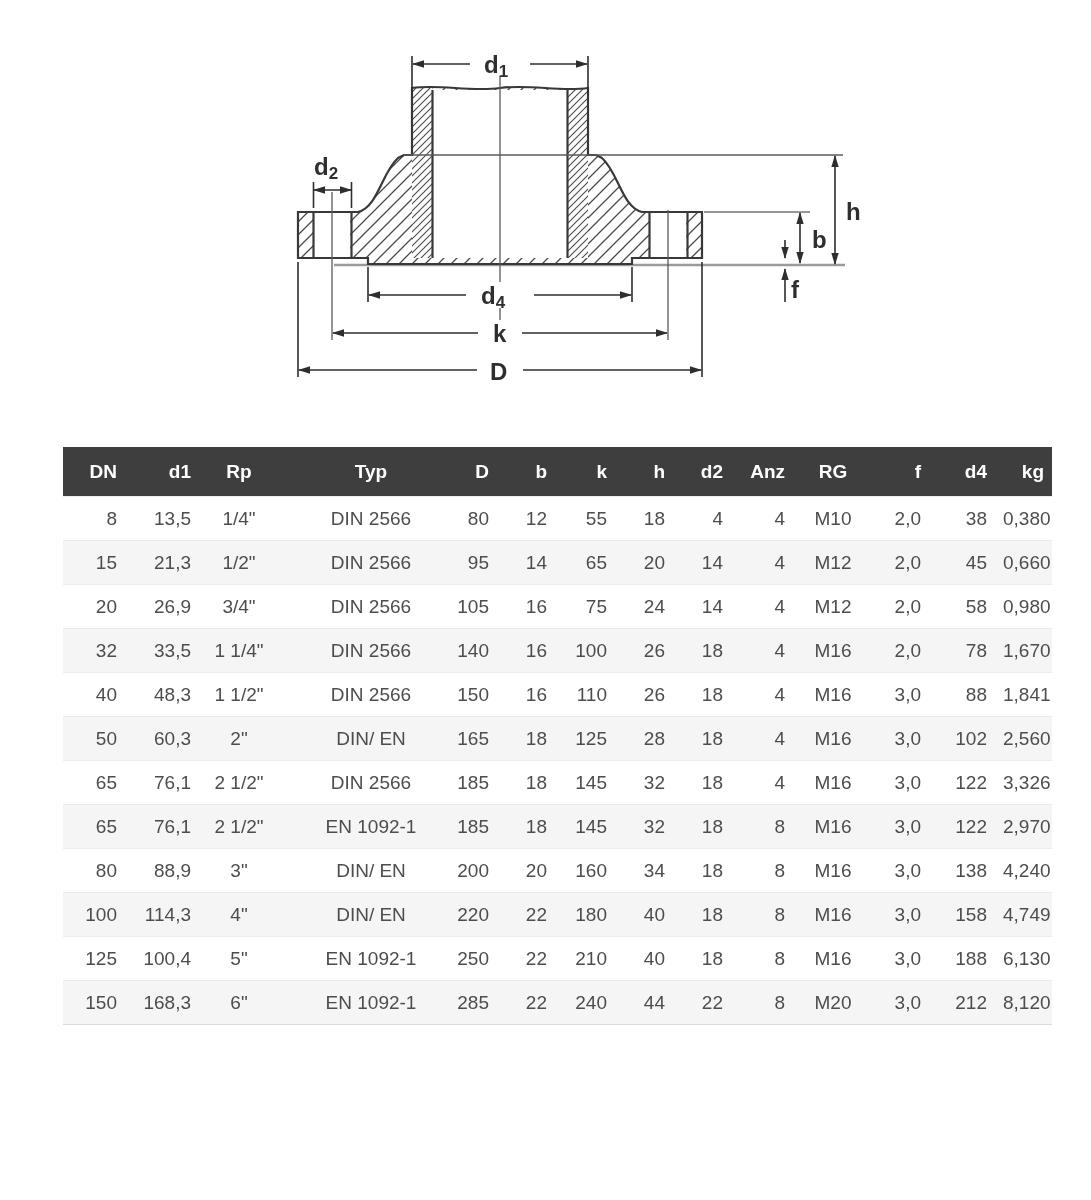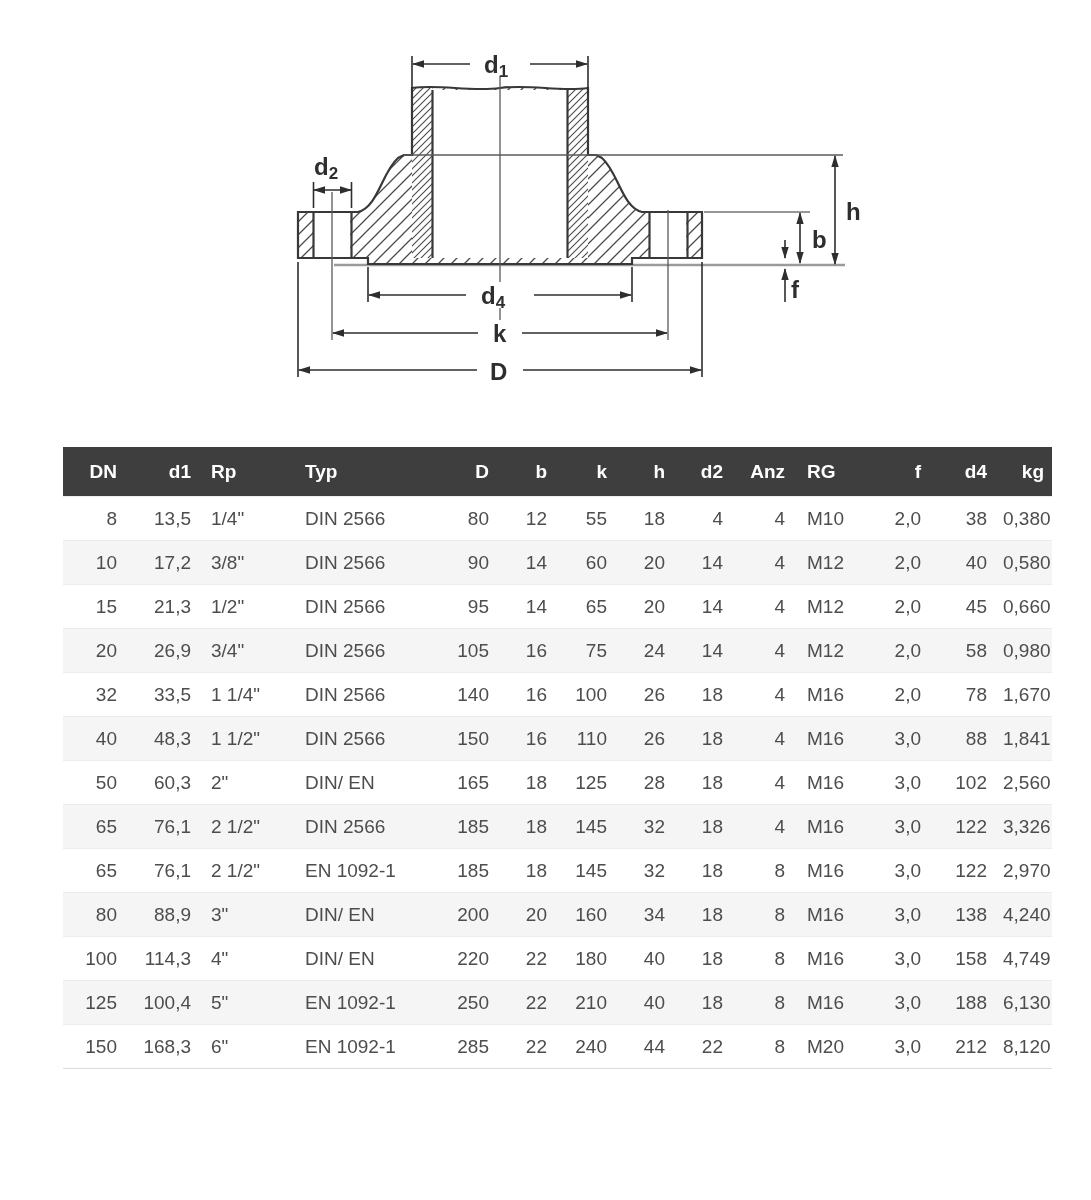--- a/index.html
+++ b/index.html
@@ -8,21 +8,21 @@
   svg text{font-family:"Liberation Sans",sans-serif;fill:#2e2e2e;}
   .dimlabel{font-size:24px;font-weight:bold;}
   .dimsub{font-size:17px;font-weight:bold;}
 
   table.spec{border-collapse:collapse;table-layout:fixed;width:989px;margin-left:63px;margin-top:17px;border-bottom:1px solid #dcdcdc;}
   table.spec th{background:#3e3e3e;color:#ffffff;font-size:19px;font-weight:bold;height:49px;padding:0 8px;white-space:nowrap;margin-top:36px;}
   table.spec td{font-size:19px;color:#4d4d4d;height:43px;padding:0 8px;white-space:nowrap;border-top:1px solid #ececec;}
   table.spec tbody tr:nth-child(even){background:#f5f5f5;}
   table.spec tbody tr:nth-child(odd){background:#ffffff;}
   .al-right{text-align:right;}
-  .al-left{text-align:left;}
+  .al-left{text-align:center;}
   
   table.spec th:nth-child(3),table.spec td:nth-child(3){padding-left:12px;}
   table.spec th:nth-child(4),table.spec td:nth-child(4){padding-left:30px;}
   table.spec th:nth-child(11),table.spec td:nth-child(11){padding-left:14px;}
   table.spec th:nth-child(14),table.spec td:nth-child(14){padding-right:8px;}
 </style>
 </head>
 <body>
 
 <div class="drawing-wrap">
@@ -180,36 +180,20 @@
         <td class="al-right">55</td>
         <td class="al-right">18</td>
         <td class="al-right">4</td>
         <td class="al-right">4</td>
         <td class="al-left">M10</td>
         <td class="al-right">2,0</td>
         <td class="al-right">38</td>
         <td class="al-right">0,380</td>
       </tr>
       <tr>
-        <td class="al-right">10</td>
-        <td class="al-right">17,2</td>
-        <td class="al-left">3/8"</td>
-        <td class="al-left">DIN 2566</td>
-        <td class="al-right">90</td>
-        <td class="al-right">14</td>
-        <td class="al-right">60</td>
-        <td class="al-right">20</td>
-        <td class="al-right">14</td>
-        <td class="al-right">4</td>
-        <td class="al-left">M12</td>
-        <td class="al-right">2,0</td>
-        <td class="al-right">40</td>
-        <td class="al-right">0,580</td>
-      </tr>
-      <tr>
         <td class="al-right">15</td>
         <td class="al-right">21,3</td>
         <td class="al-left">1/2"</td>
         <td class="al-left">DIN 2566</td>
         <td class="al-right">95</td>
         <td class="al-right">14</td>
         <td class="al-right">65</td>
         <td class="al-right">20</td>
         <td class="al-right">14</td>
         <td class="al-right">4</td>

